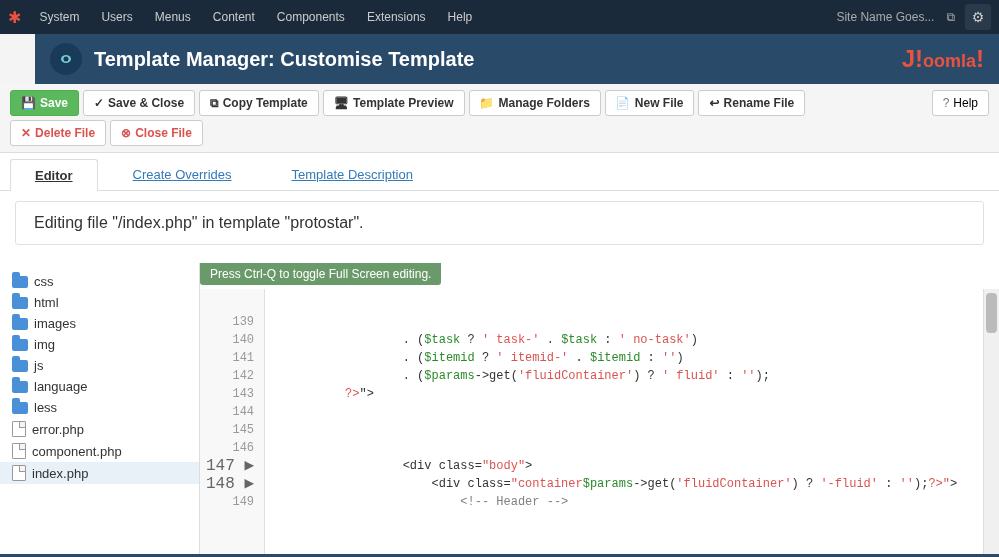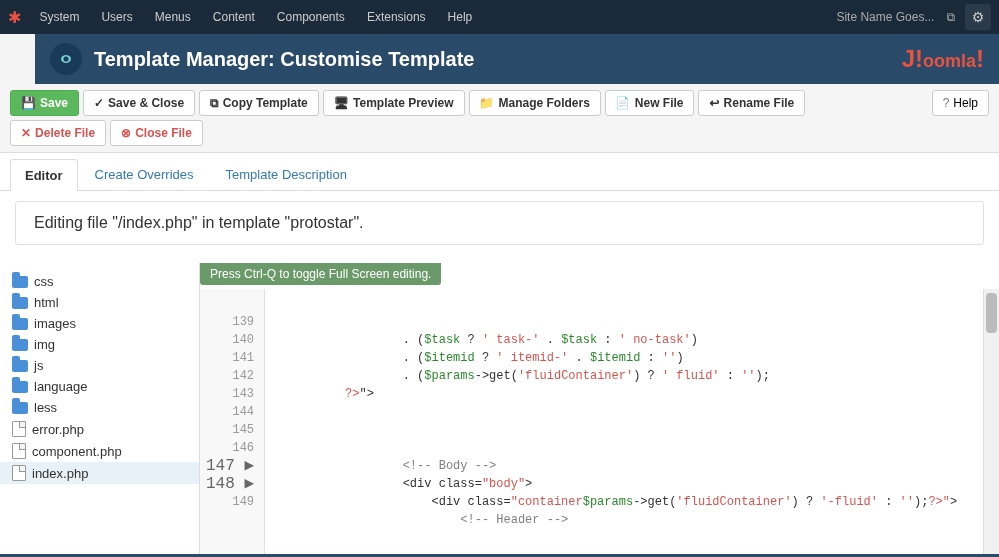--- a/index.html
+++ b/index.html
@@ -111,27 +111,28 @@
     
     .tabs {
       background: #fff;
       border-bottom: 1px solid #ddd;
       padding: 0 10px;
       display: flex;
       align-items: flex-end;
       height: 38px;
     }
     .tab {
-      padding: 8px 14px;
+      padding: 8px 24px;
       cursor: pointer;
       font-size: 13px;
       border: 1px solid transparent;
       border-bottom: none;
-      margin-right: 2px;
+      margin-right: 10px;
       border-radius: 3px 3px 0 0;
+      text-decoration: underline;
     }
     .tab.active {
       background: #fff;
       border-color: #ddd;
       color: #333;
       font-weight: bold;
       position: relative;
       bottom: -1px;
     }
     .tab.inactive { color: #337ab7; }
@@ -470,23 +471,20 @@
         <div class="code-line">
           <span style="color:#333;">        . (</span><span style="color:#2a8a2a;">$params</span><span style="color:#333;">-&gt;get(</span><span style="color:#d9534f;">'fluidContainer'</span><span style="color:#333;">) ? </span><span style="color:#d9534f;">' fluid'</span><span style="color:#333;"> : </span><span style="color:#d9534f;">''</span><span style="color:#333;">);</span>
         </div>
         <div class="code-line">
           <span style="color:#d9534f;">?&gt;</span><span style="color:#333;">"&gt;</span>
         </div>
         <div class="code-line">&nbsp;</div>
         <div class="code-line">&nbsp;</div>
         <div class="code-line">&nbsp;</div>
         <div class="code-line">
-          <span style="color:#808080;">        &lt;!-- Body --&gt;</span>
-        </div>
-        <div class="code-line">
           <span style="color:#333;">        &lt;div class=</span><span style="color:#d9534f;">"body"</span><span style="color:#333;">&gt;</span>
         </div>
         <div class="code-line">
           <span style="color:#333;">            &lt;div class=</span><span style="color:#d9534f;">"container</span><span style="color:#d9534f;"><span style="color:#2a8a2a;">$params</span><span style="color:#333;">-&gt;get(</span><span style="color:#d9534f;">'fluidContainer'</span><span style="color:#333;">) ?</span><span style="color:#d9534f;"> '-fluid'</span><span style="color:#333;"> : </span><span style="color:#d9534f;">''</span><span style="color:#333;">);</span><span style="color:#d9534f;">?&gt;"</span><span style="color:#333;">&gt;</span>
         </span></div>
         <div class="code-line">
           <span style="color:#808080;">                &lt;!-- Header --&gt;</span>
         </div>
       </div>
 

